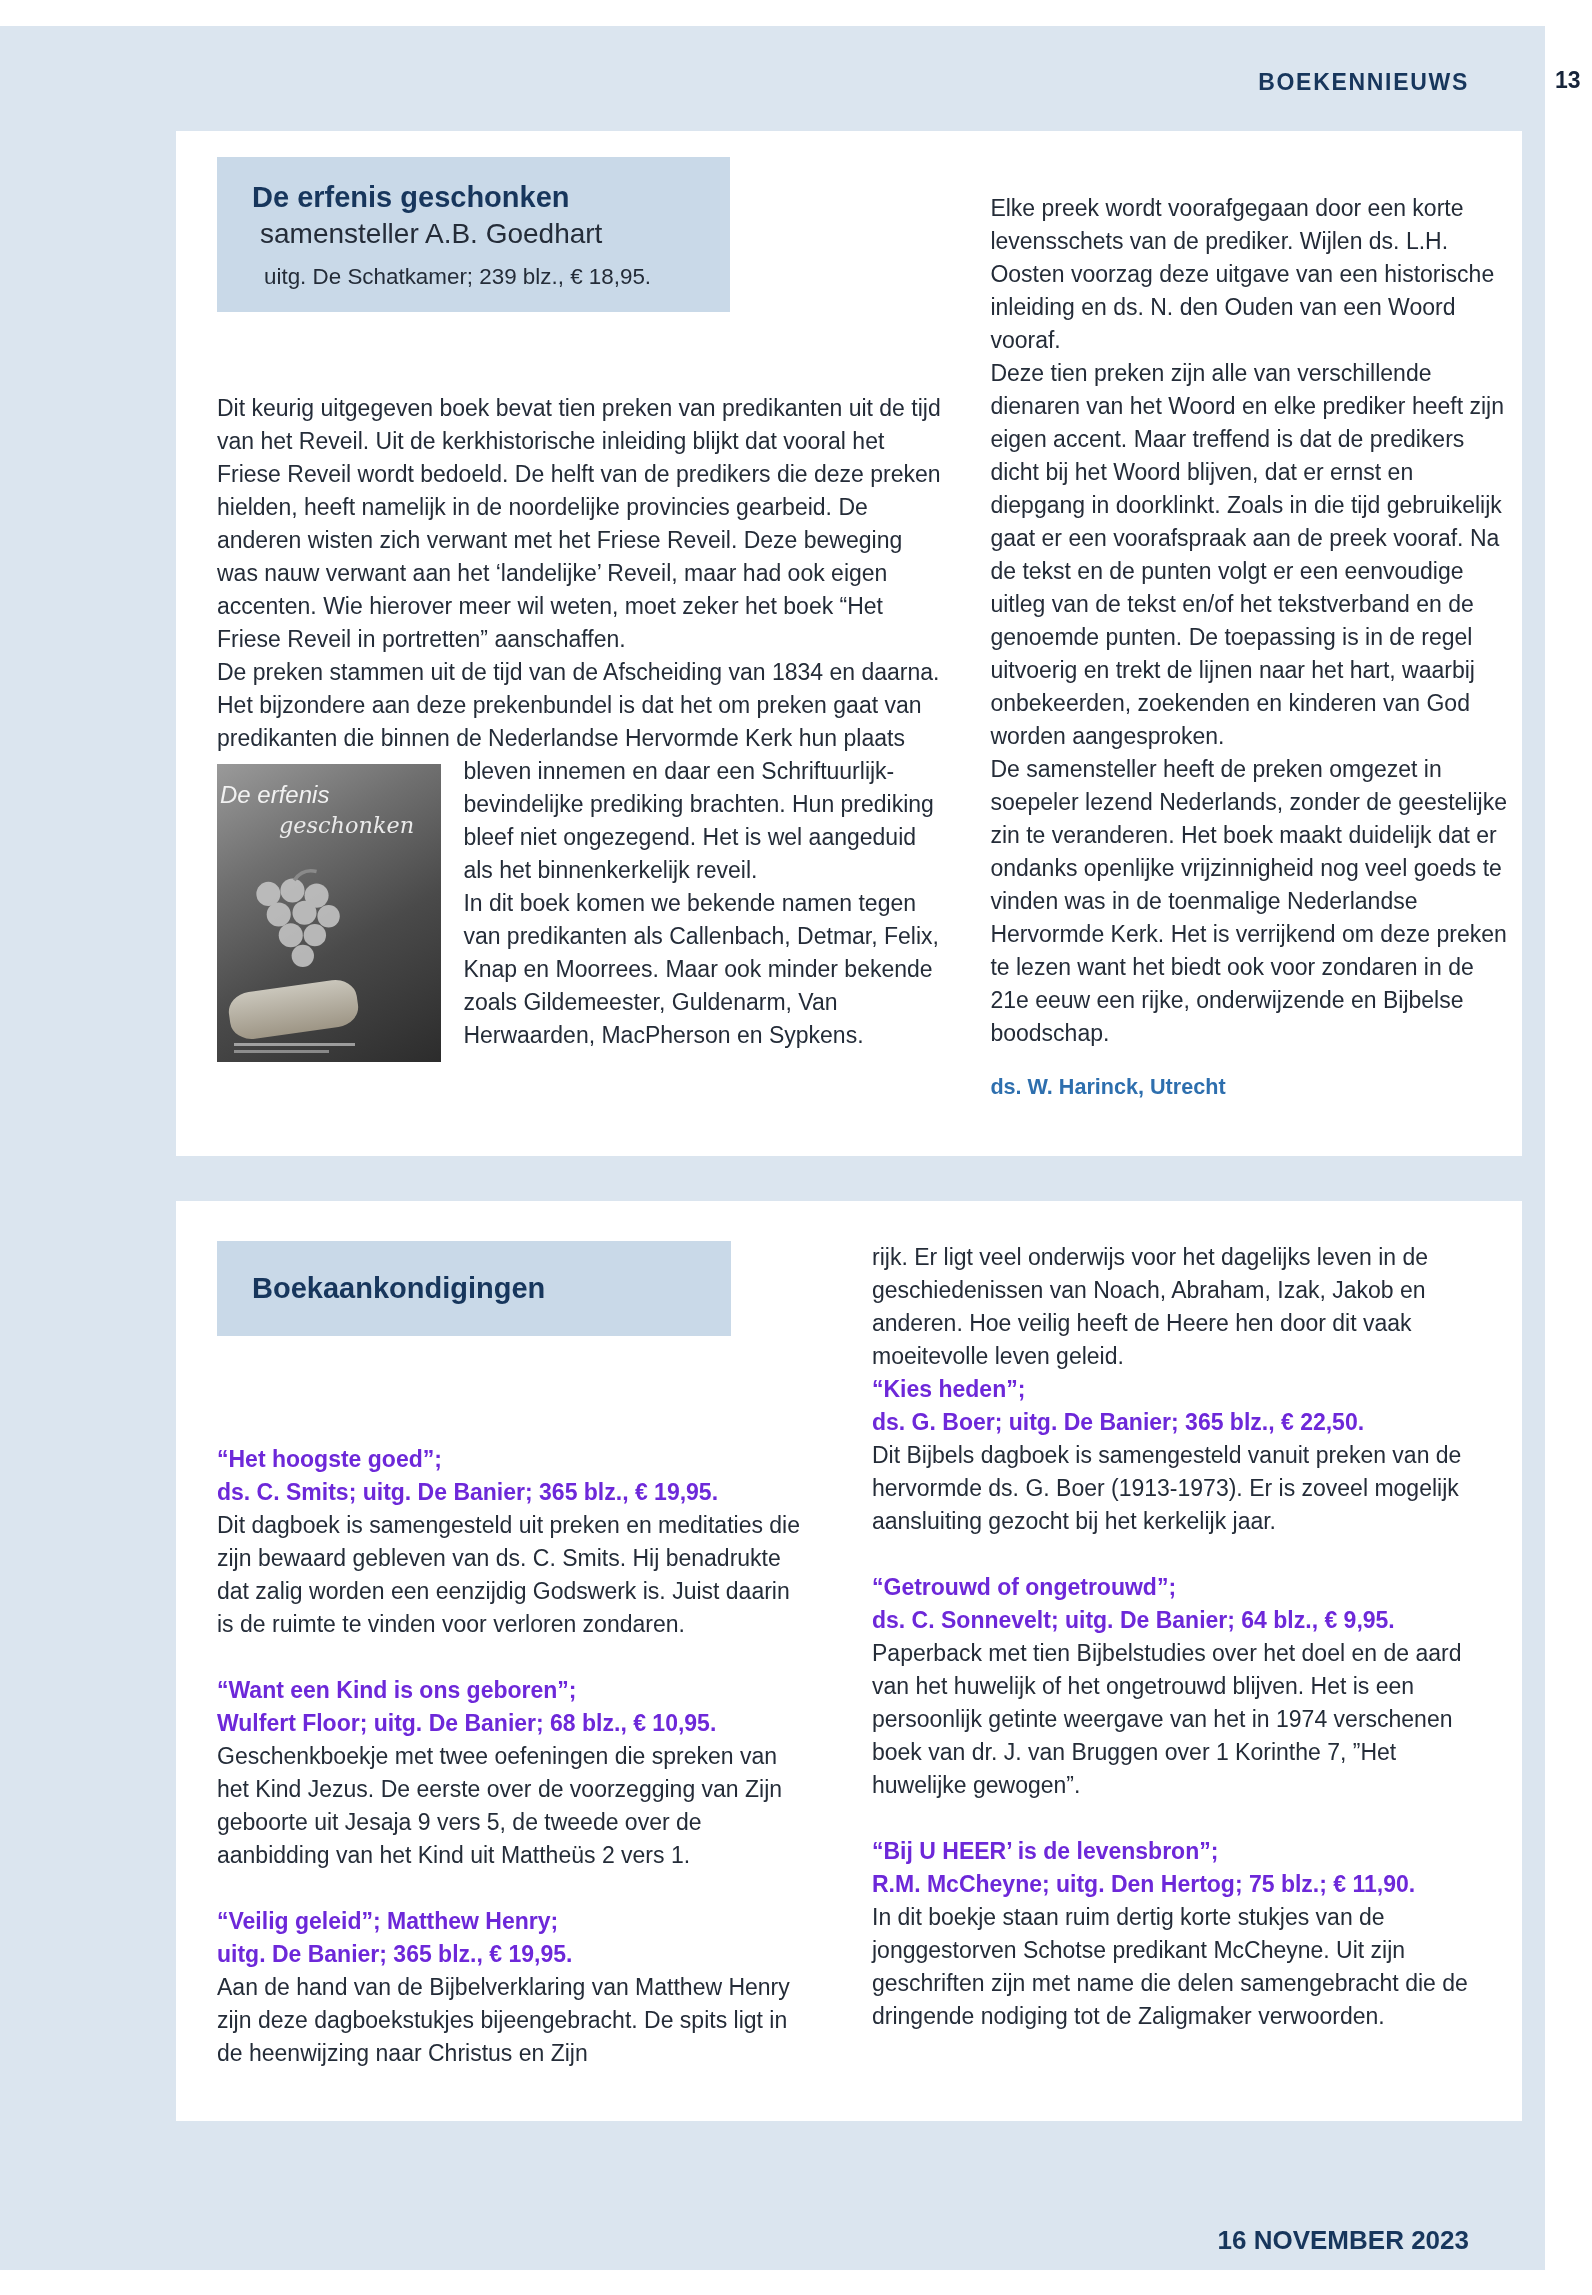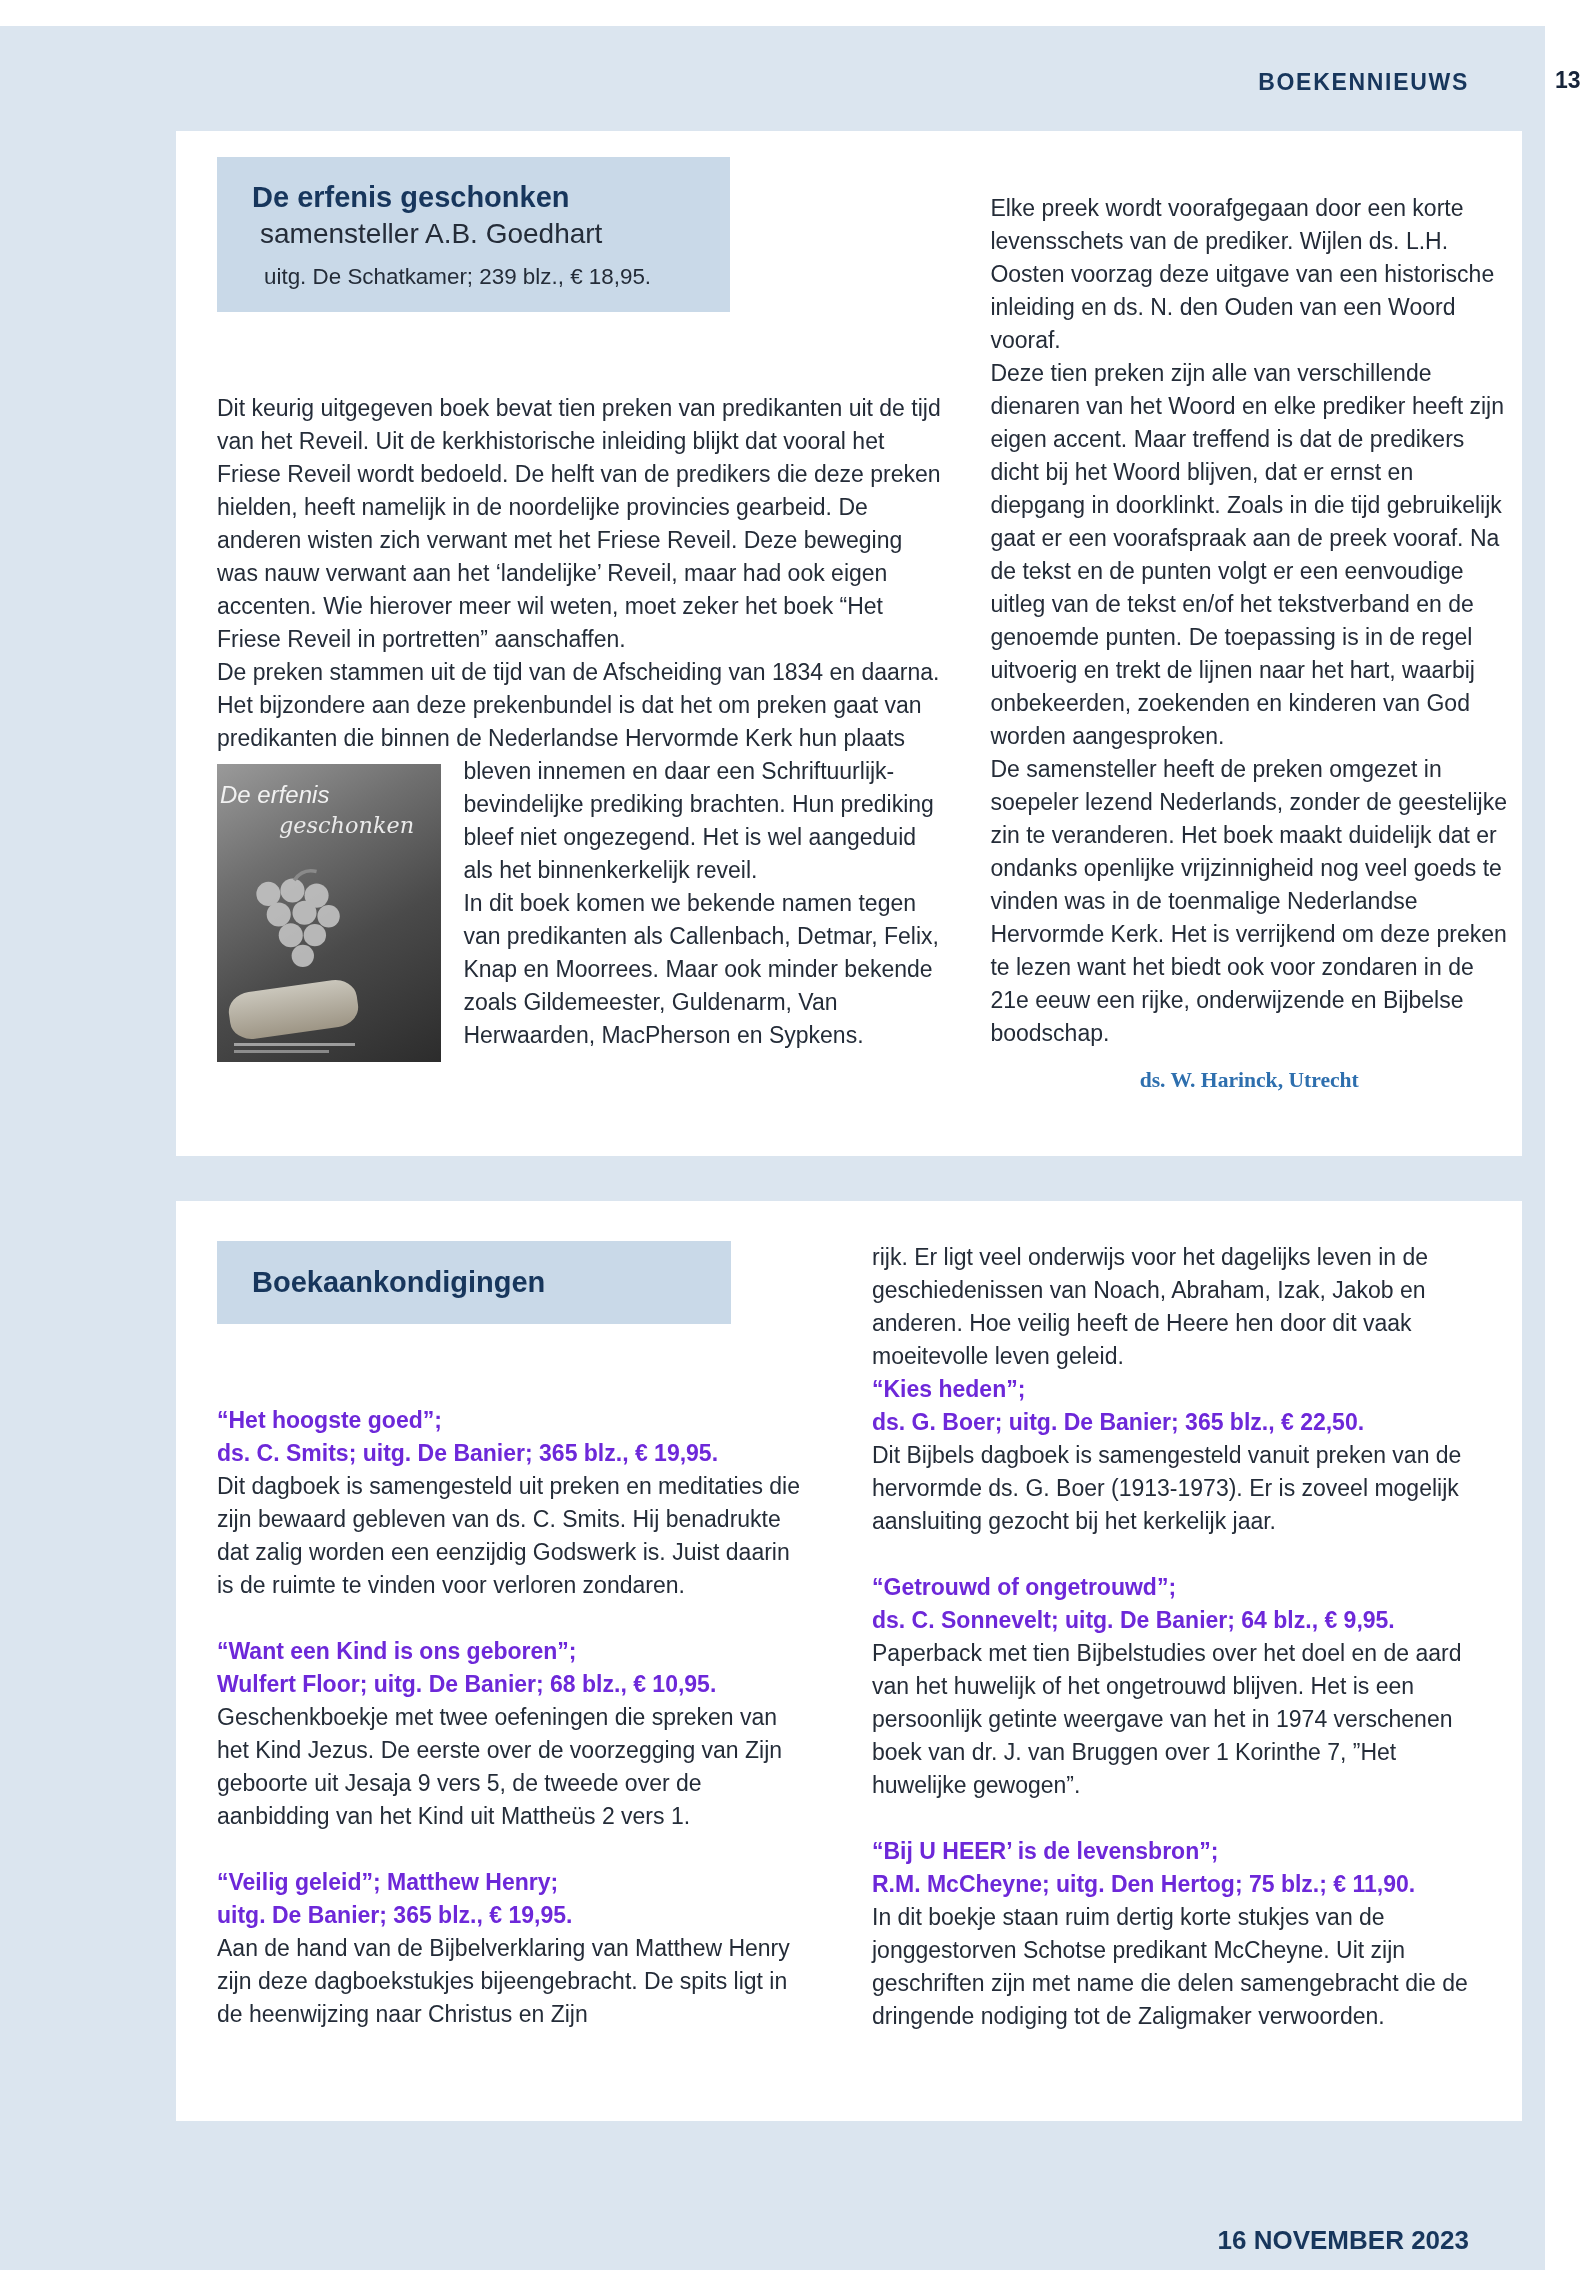--- a/index.html
+++ b/index.html
@@ -102,35 +102,34 @@
     background: linear-gradient(180deg, #d8d4c8, #a89f8d);
     border-radius: 22.4px / 19px;
     transform: rotate(-8deg);
     opacity: 0.9;
   }
   .cover-caption {
     position: absolute; bottom: 8.6px; left: 17.3px;
     width: 121px;
   }
   .attribution {
-    text-align: center;
+    text-align: left;
     font-size: 21.6px; font-weight: bold;
     color: #2e6fae;
-    margin-top: 18px;
-    font-family: Liberation Serif, serif;
+    margin-top: 24px;
   }
   .announce-left  { width: 595px; margin-right: 60px; }
   .announce-right { width: 609px; }
   .announce-box {
     background: #c9d9e8;
-    width: 514px; height: 83px;
+    width: 514px; height: 95px;
     box-sizing: border-box;
     padding-left: 35px;
     display: flex; align-items: center;
-    margin-bottom: 80px;
+    margin-bottom: 107px;
   }
   .announce-title {
     font-size: 29px; font-weight: bold;
     color: #17365c;
   }
   .book-item { margin-bottom: 33px; }
   .book-item:last-child { margin-bottom: 0; }
   .book-head {
     margin: 0;
     font-size: 23px; font-weight: bold;

